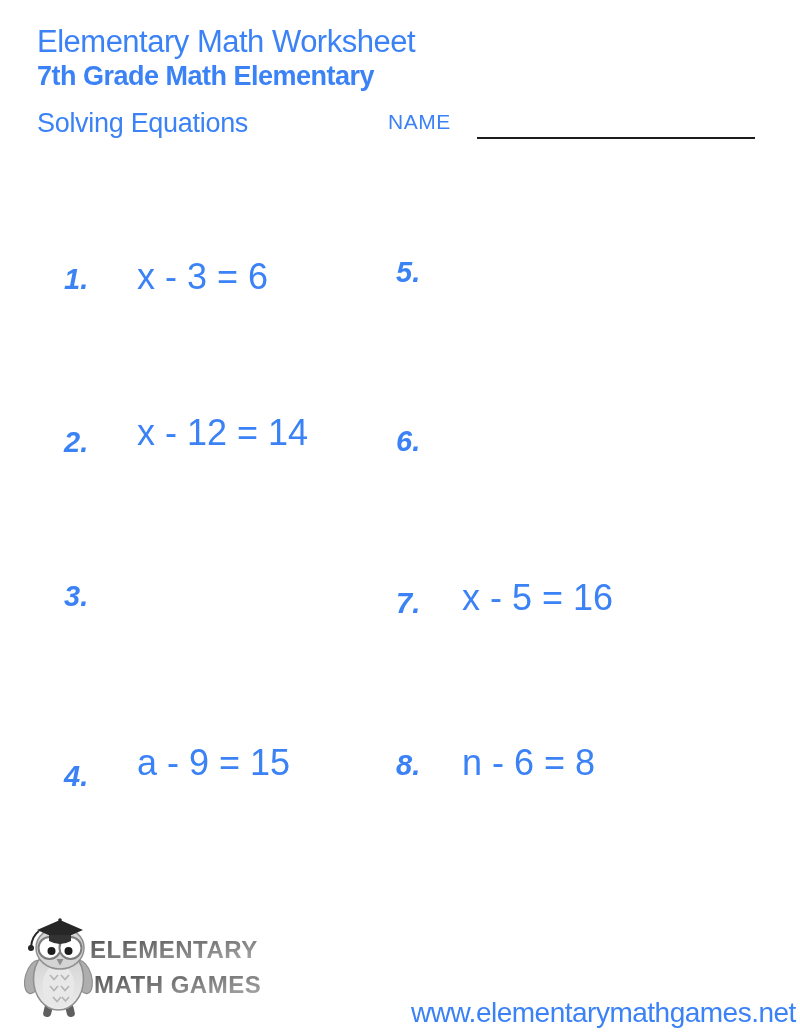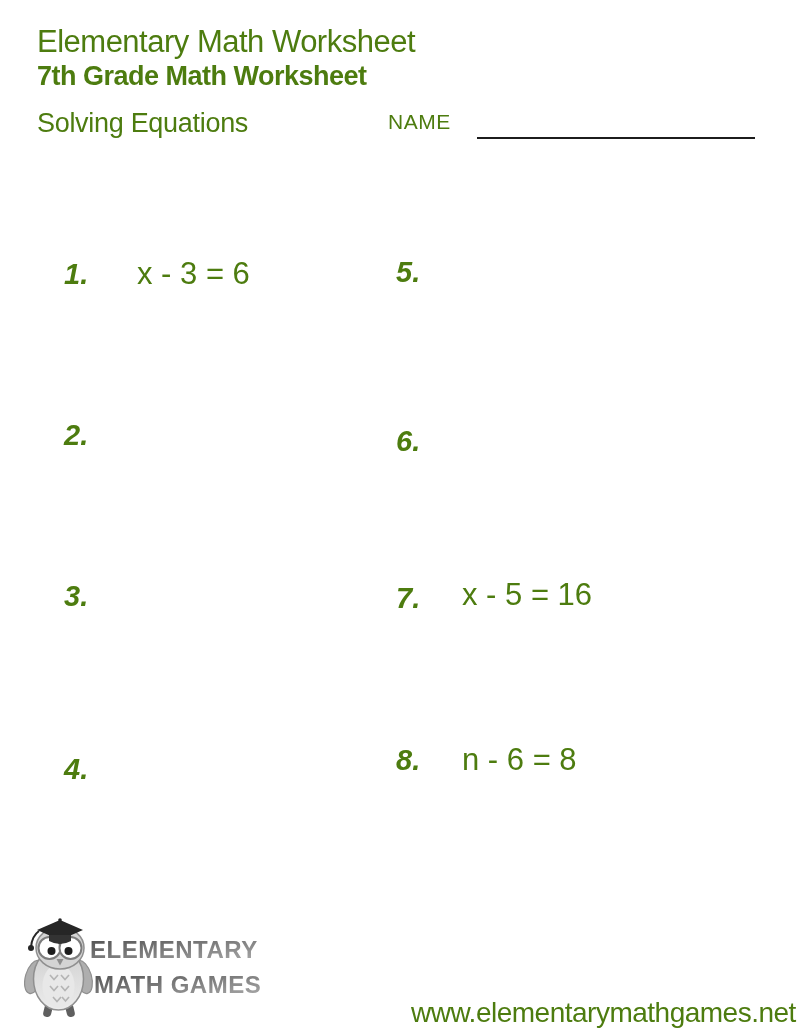--- a/index.html
+++ b/index.html
@@ -1,21 +1,21 @@
 <!DOCTYPE html>
 <html><head>
 <meta charset="utf-8">
 <style>
   html,body{margin:0;padding:0;background:#ffffff;}
   .page{
     position:relative;
     width:800px;height:1035px;
     background:#ffffff;
     font-family:"Liberation Sans", sans-serif;
-    color:#4d7c0f;
+    color:#3b82f6;
     overflow:hidden;
   }
   
   .title1{
     position:absolute;left:37px;top:25px;
     font-size:31px;font-weight:400;letter-spacing:-0.5px;line-height:1.1;
   }
   .title2{
     position:absolute;left:37px;top:62px;
     font-size:27px;font-weight:700;letter-spacing:-0.5px;line-height:1.1;
@@ -37,21 +37,21 @@
   .prob{
     position:absolute;
     display:flex;align-items:baseline;
     white-space:nowrap;
   }
   .prob .pnum{
     display:inline-block;
     font-size:29px;font-weight:700;font-style:italic;
   }
   .prob .peq{
-    font-size:31px;font-weight:400;
+    font-size:36px;font-weight:400;
   }
   .col-l{left:64px;}
   .col-l .pnum{min-width:32px;}
   .col-l .peq{margin-left:41px;}
   .col-r{left:396px;}
   .col-r .pnum{min-width:28px;}
   .col-r .peq{margin-left:38px;}
   .row1{top:256px;}
   .row2{top:412px;}
   .row3{top:577px;}
@@ -71,37 +71,39 @@
     position:absolute;left:411px;top:958px;
     font-size:28px;letter-spacing:-0.5px;font-weight:400;margin-top:39px;
   }
 </style>
 </head>
 <body>
 
 <div class="page">
 
   <div class="title1">Elementary Math Worksheet</div>
-  <div class="title2">7th Grade Math Worksheet</div>
+  <div class="title2">7th Grade Math Elementary</div>
   <div class="subtitle">Solving Equations</div>
   <div class="name-label">NAME</div>
   <div class="name-line"></div>
 
   <div class="prob col-l row1">
     <span class="pnum n1">1.</span>
     <span class="peq">x - 3 = 6</span>
   </div>
   <div class="prob col-l row2">
     <span class="pnum n2">2.</span>
+    <span class="peq">x - 12 = 14</span>
   </div>
   <div class="prob col-l row3">
     <span class="pnum n3">3.</span>
   </div>
   <div class="prob col-l row4">
     <span class="pnum n4">4.</span>
+    <span class="peq">a - 9 = 15</span>
   </div>
 
   <div class="prob col-r row1">
     <span class="pnum n5">5.</span>
   </div>
   <div class="prob col-r row2">
     <span class="pnum n6">6.</span>
   </div>
   <div class="prob col-r row3">
     <span class="pnum n7">7.</span>

